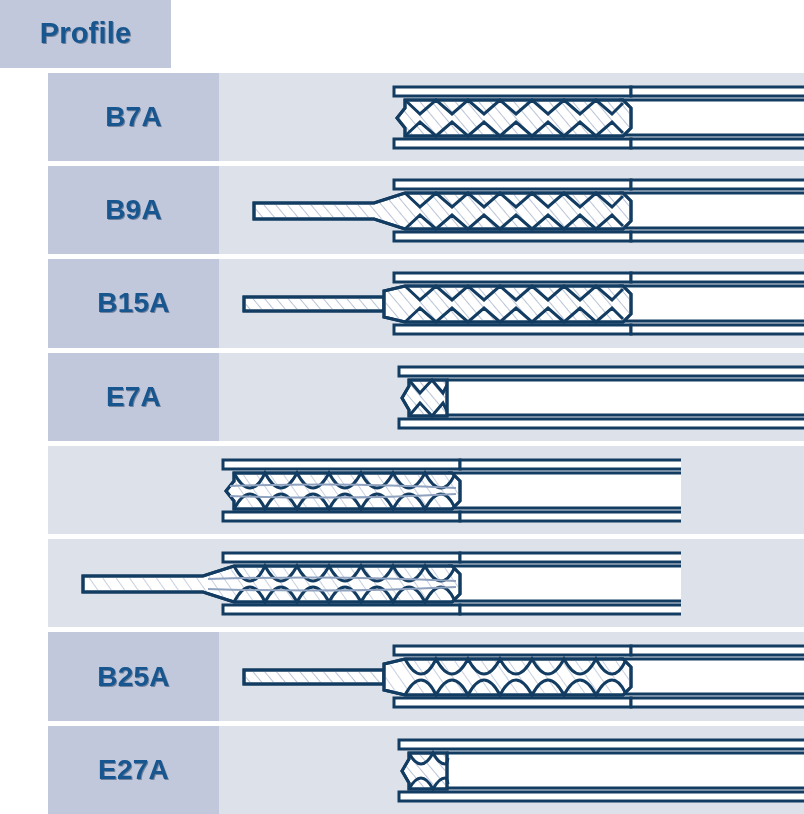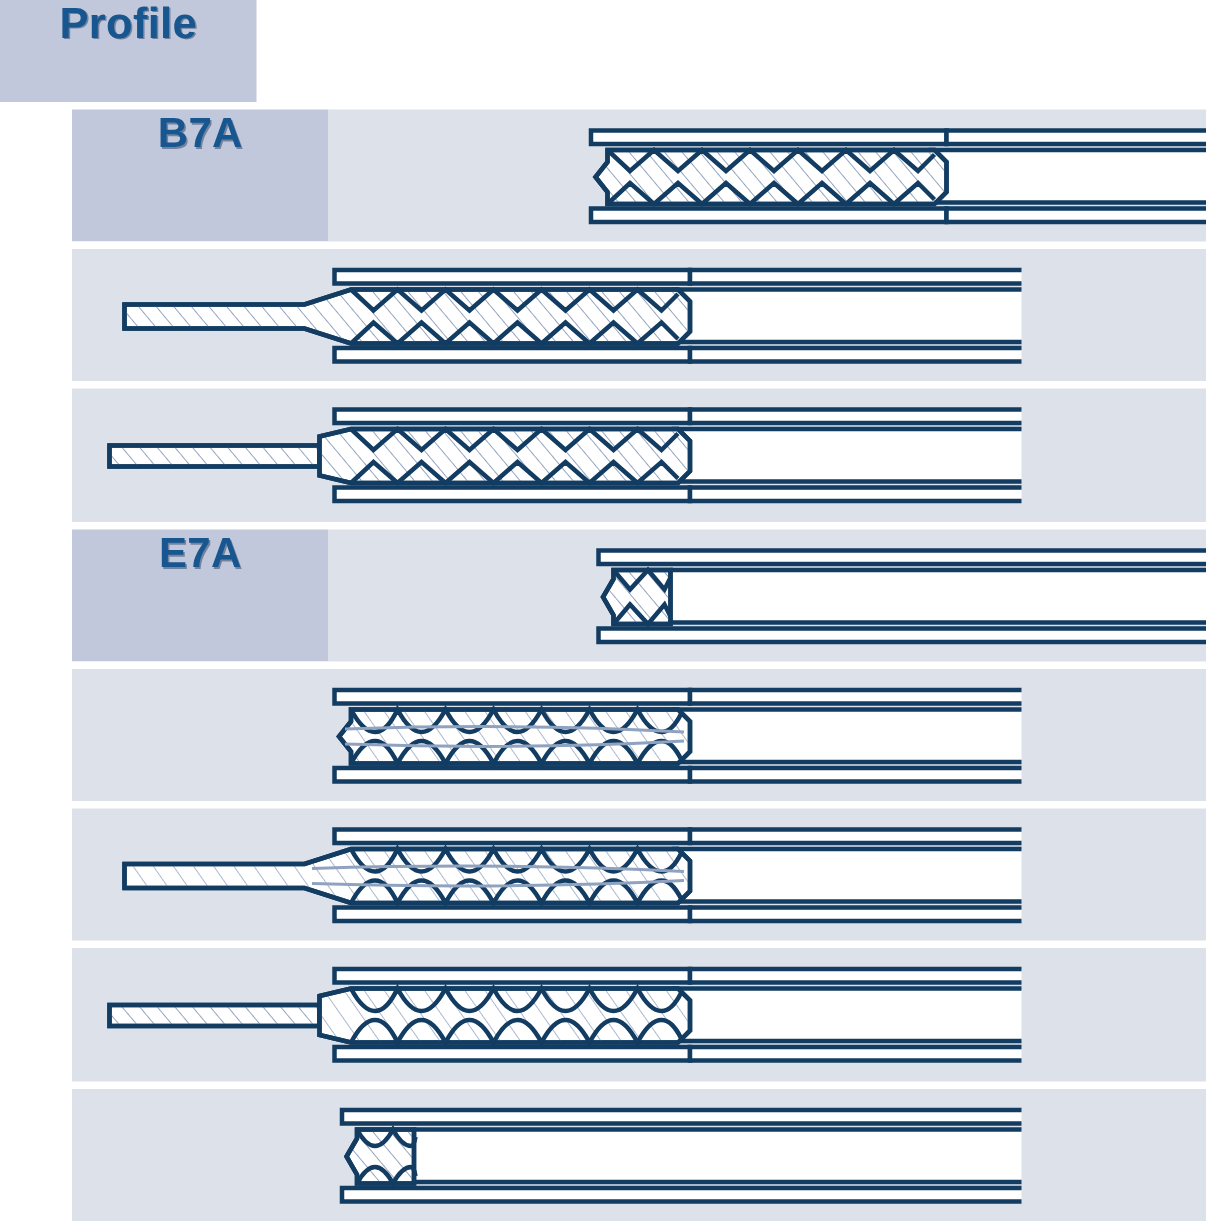--- a/index.html
+++ b/index.html
@@ -18,21 +18,21 @@
     display:flex;
     width:804px;
     background:#ffffff;
   }
   .row.header{height:69px;}
   .row.body{height:90px;padding-left:48px;}
   .gap{height:5px;width:804px;background:#ffffff;flex:none;}
   .c-profile{
     width:171px;flex:none;
     background:#c2c8dc;
-    display:flex;align-items:flex-start;justify-content:center;
+    display:flex;align-items:center;justify-content:center;
   }
   .c-cross{
     flex:1;
     background:#dde1e9;
     display:flex;align-items:center;justify-content:flex-start;
     position:relative;
     overflow:hidden;
   }
   .hdr-text{
     color:#17568f;
@@ -93,20 +93,23 @@
 
             <polyline points="186,63 201,49 217,63 233,49 249,63 265,49 281,63 297,49 313,63 329,49 345,63 361,49 377,63 393,49 404,60" stroke-width="3" fill="none"></polyline>
           </g>
         </svg>
       </div>
     </div>
   </div>
   <div class="gap"></div>
 
   <div class="row body">
+    <div class="c-profile">
+      <span class="prof-text">B9A</span>
+    </div>
     <div class="c-cross">
       <div class="svg-wrap">
         <svg width="633" height="90" viewBox="0 0 633 90" xmlns="http://www.w3.org/2000/svg">
           <defs>
             <pattern id="h2" width="9" height="9" patternTransform="rotate(-40)" patternUnits="userSpaceOnUse">
               <line x1="0" y1="0" x2="0" y2="9" stroke="#7f93b4" stroke-width="1.1"></line>
             </pattern>
           </defs>
           <g fill="none" stroke="#123c61" stroke-width="3" stroke-linejoin="miter">
             <rect x="175" y="14" width="237" height="9" fill="#ffffff"></rect>
@@ -120,20 +123,23 @@
             <polyline points="186,27 201,41 217,27 233,41 249,27 265,41 281,27 297,41 313,27 329,41 345,27 361,41 377,27 393,41 404,30" fill="none"></polyline>
             <polyline points="186,63 201,49 217,63 233,49 249,63 265,49 281,63 297,49 313,63 329,49 345,63 361,49 377,63 393,49 404,60" fill="none"></polyline>
           </g>
         </svg>
       </div>
     </div>
   </div>
   <div class="gap"></div>
 
   <div class="row body">
+    <div class="c-profile">
+      <span class="prof-text">B15A</span>
+    </div>
     <div class="c-cross">
       <div class="svg-wrap">
         <svg width="633" height="90" viewBox="0 0 633 90" xmlns="http://www.w3.org/2000/svg">
           <defs>
             <pattern id="h3" width="9" height="9" patternTransform="rotate(-40)" patternUnits="userSpaceOnUse">
               <line x1="0" y1="0" x2="0" y2="9" stroke="#7f93b4" stroke-width="1.1"></line>
             </pattern>
           </defs>
           <g fill="none" stroke="#123c61" stroke-width="3" stroke-linejoin="miter">
             <rect x="175" y="14" width="237" height="9" fill="#ffffff"></rect>
@@ -237,20 +243,23 @@
             <path d="M160 40 Q290 36 408 42" stroke="#8fa2bf" stroke-width="2" fill="none"></path>
             <path d="M160 50 Q290 54 408 48" stroke="#8fa2bf" stroke-width="2" fill="none"></path>
           </g>
         </svg>
       </div>
     </div>
   </div>
   <div class="gap"></div>
 
   <div class="row body">
+    <div class="c-profile">
+      <span class="prof-text">B25A</span>
+    </div>
     <div class="c-cross">
       <div class="svg-wrap">
         <svg width="633" height="90" viewBox="0 0 633 90" xmlns="http://www.w3.org/2000/svg">
           <defs>
             <pattern id="h7" width="11" height="11" patternTransform="rotate(-35)" patternUnits="userSpaceOnUse">
               <line x1="0" y1="0" x2="0" y2="11" stroke="#8fa2bf" stroke-width="1"></line>
             </pattern>
             <pattern id="h7b" width="9" height="9" patternTransform="rotate(-40)" patternUnits="userSpaceOnUse">
               <line x1="0" y1="0" x2="0" y2="9" stroke="#7f93b4" stroke-width="1.1"></line>
             </pattern>
@@ -268,20 +277,23 @@
             <path d="M186 27 Q194 42 202 42 Q210 42 217 27 Q225 42 233 42 Q241 42 249 27 Q257 42 265 42 Q273 42 281 27 Q289 42 297 42 Q305 42 313 27 Q321 42 329 42 Q337 42 345 27 Q353 42 361 42 Q369 42 377 27 Q385 42 393 42 Q400 42 406 30" fill="none"></path>
             <path d="M186 63 Q194 48 202 48 Q210 48 217 63 Q225 48 233 48 Q241 48 249 63 Q257 48 265 48 Q273 48 281 63 Q289 48 297 48 Q305 48 313 63 Q321 48 329 48 Q337 48 345 63 Q353 48 361 48 Q369 48 377 63 Q385 48 393 48 Q400 48 406 60" fill="none"></path>
           </g>
         </svg>
       </div>
     </div>
   </div>
   <div class="gap"></div>
 
   <div class="row body">
+    <div class="c-profile">
+      <span class="prof-text">E27A</span>
+    </div>
     <div class="c-cross">
       <div class="svg-wrap">
         <svg width="633" height="90" viewBox="0 0 633 90" xmlns="http://www.w3.org/2000/svg">
           <defs>
             <pattern id="h8" width="9" height="9" patternTransform="rotate(-40)" patternUnits="userSpaceOnUse">
               <line x1="0" y1="0" x2="0" y2="9" stroke="#7f93b4" stroke-width="1.1"></line>
             </pattern>
           </defs>
           <g fill="none" stroke="#123c61" stroke-width="3" stroke-linejoin="miter">
             <rect x="180" y="14" width="460" height="9" fill="#ffffff"></rect>

